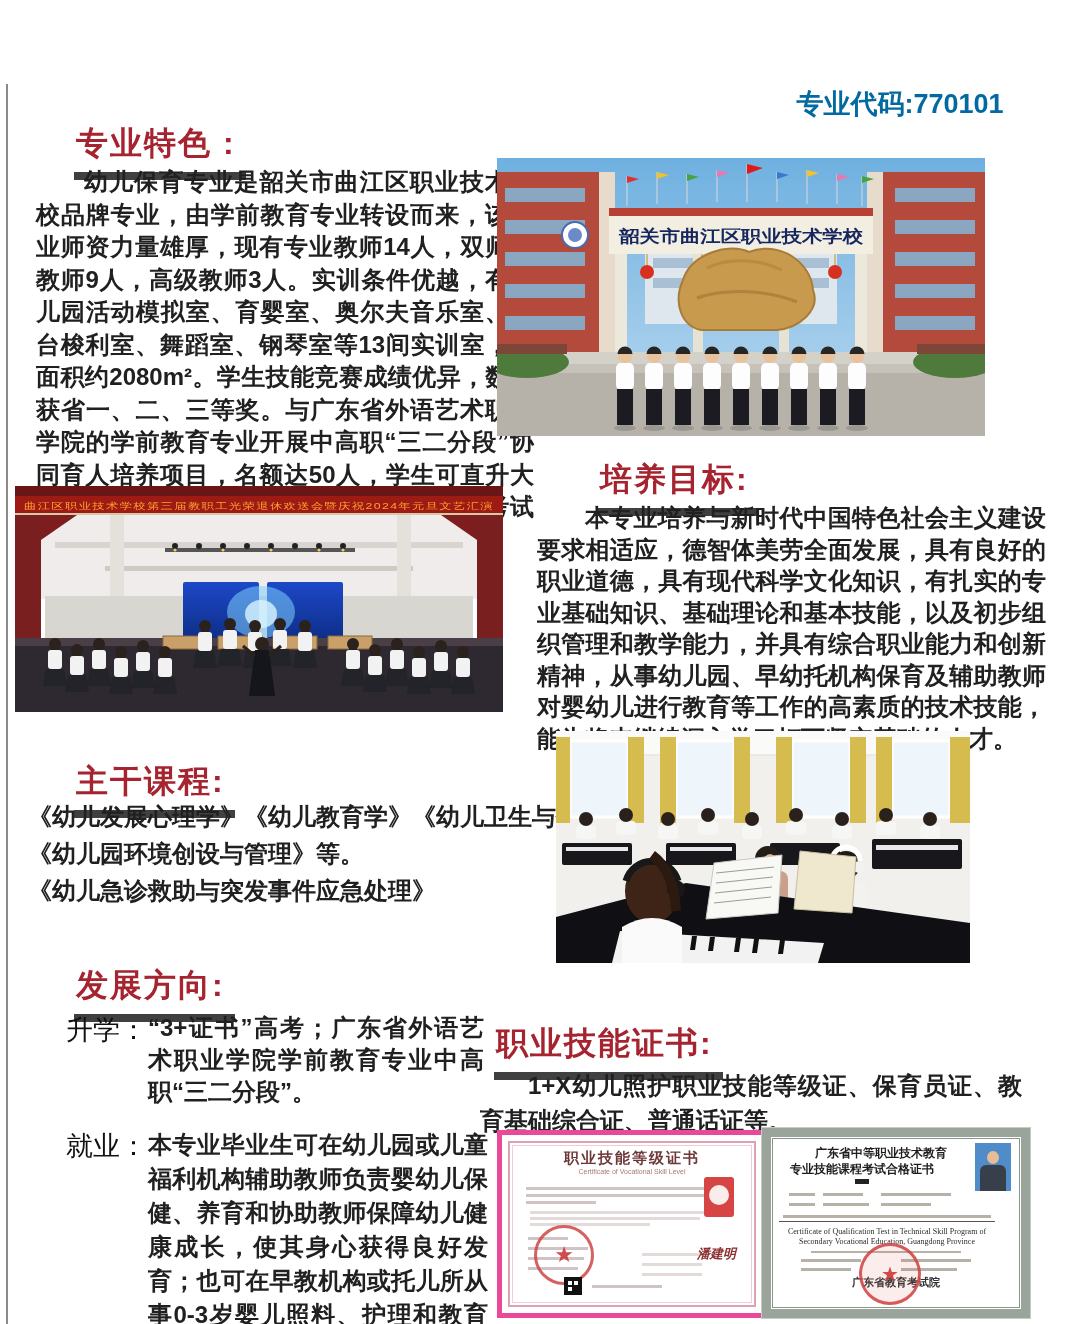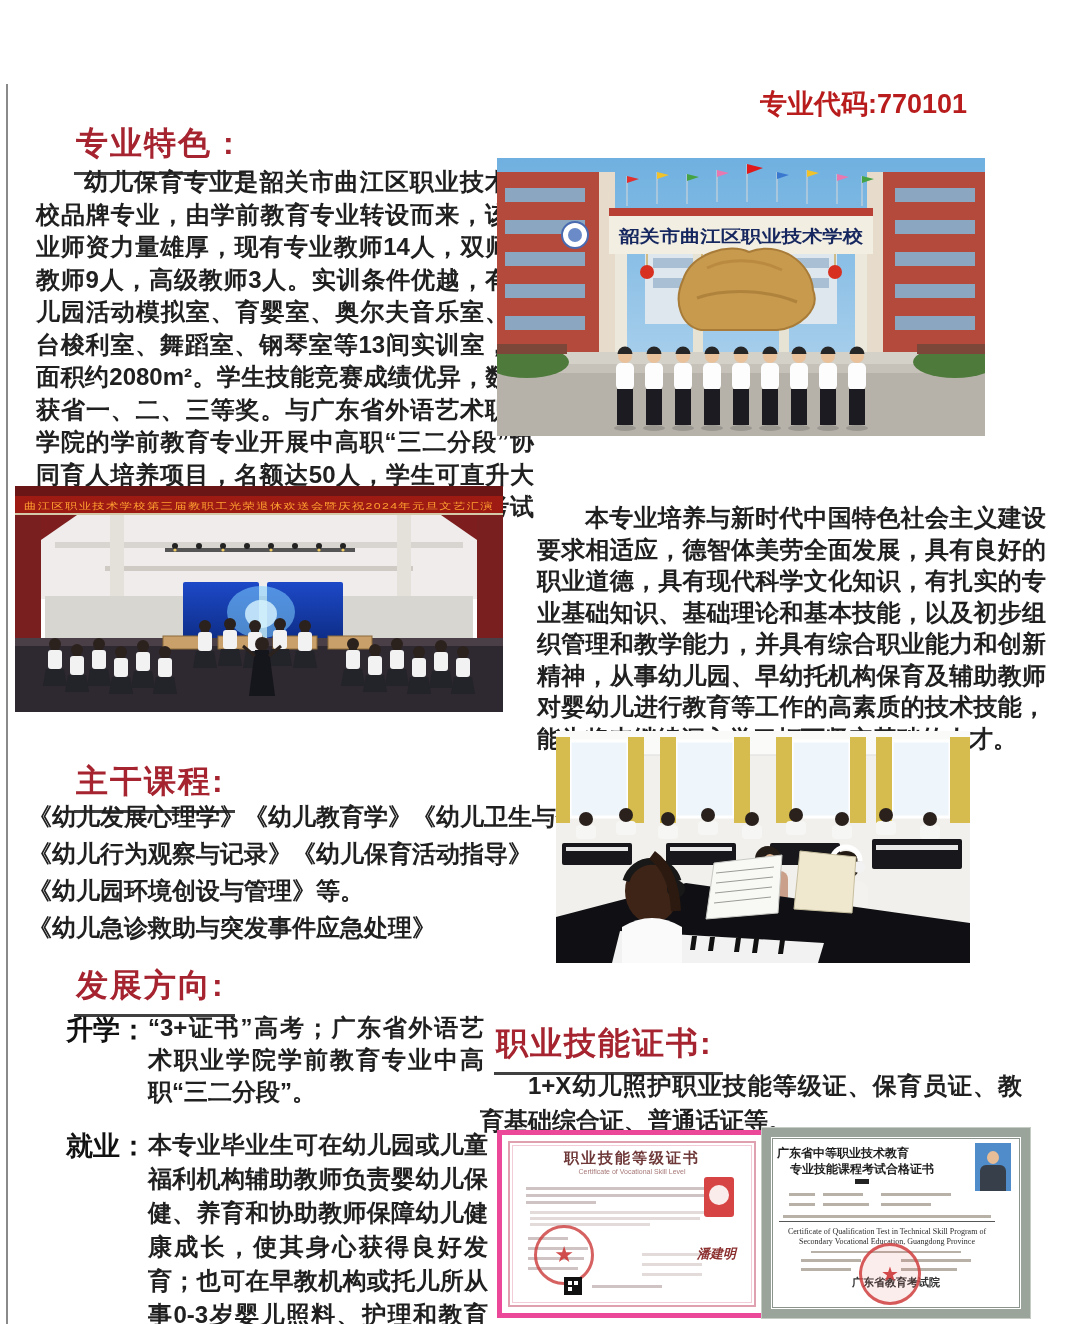--- a/index.html
+++ b/index.html
@@ -9,33 +9,33 @@
   .hdr{position:absolute;left:0;top:0;width:1080px;height:80px;}
   .hdr-layer{position:absolute;inset:0;}
   .hdr-peach{background:#f8d7a3;clip-path:polygon(524px 0,1080px 0,1080px 80px,584px 80px);}
   .stripe-orange{background:#f0911c;clip-path:polygon(468px 0,518px 0,578px 80px,528px 80px);}
   .stripe-red{background:#e8131d;clip-path:polygon(412px 0,462px 0,522px 80px,472px 80px);}
   .hdr-maroon{background:#9b2433;clip-path:polygon(0 0,406px 0,466px 80px,0 80px);}
   .hdr-cn{position:absolute;left:40px;top:14px;font-size:45px;font-weight:bold;color:#ffffff;letter-spacing:3px;z-index:3;}
   .hdr-div{position:absolute;left:250px;top:22px;width:3px;height:40px;background:#ffffff;z-index:3;}
   .hdr-en{position:absolute;left:264px;top:19px;color:#ffffff;font-size:21px;line-height:22px;z-index:3;}
   .hdr-program{position:absolute;right:68px;top:13px;font-size:47px;font-weight:bold;color:#8e1f2f;letter-spacing:4px;z-index:3;}
-  .code{position:absolute;left:760px;top:86px;width:280px;text-align:left;font-size:27px;font-weight:bold;color:#b91c1c;}
+  .code{position:absolute;left:760px;top:86px;width:280px;text-align:center;font-size:27px;font-weight:bold;color:#0369a1;}
   .left-rule{position:absolute;left:6px;top:84px;width:2px;height:1240px;background:#8a8a8a;}
   
   .h2{position:absolute;font-size:32px;font-weight:bold;color:#a5242f;letter-spacing:2px;
-      border-bottom:3px solid #404040;padding:0 10px 6px 2px;white-space:nowrap;}
+      border-bottom:8px solid #404040;padding:0 10px 6px 2px;white-space:nowrap;}
   
   .body{position:absolute;font-size:24px;font-weight:600;color:#202020;text-align:justify;}
   .p-features{left:36px;top:166px;width:498px;line-height:32.5px;text-indent:2em;}
   .p-goals{left:537px;top:502px;width:509px;line-height:31.5px;text-indent:2em;}
   .p-certs{left:480px;top:1068px;width:542px;line-height:35px;text-indent:2em;}
   .courses{position:absolute;left:28px;top:798px;width:532px;}
   .course-line{font-size:24px;font-weight:600;color:#202020;line-height:37px;white-space:nowrap;}
-  .dev-label{position:absolute;font-size:27px;font-weight:bold;color:#111;}
+  .dev-label{position:absolute;font-size:27px;font-weight:normal;color:#111;}
   .dev-text{position:absolute;font-size:24px;font-weight:600;color:#202020;text-align:justify;}
   .dev-sx{left:148px;top:1012px;width:336px;line-height:32px;}
   .dev-jy{left:148px;top:1128px;width:340px;line-height:34px;}
   
   .photo{position:absolute;overflow:hidden;}
   .photo svg{display:block;}
   
   .cert1{position:absolute;left:497px;top:1130px;width:260px;height:178px;background:#ffffff;
          border:5px solid #ec4899;}
   .cert1-frame{position:absolute;inset:6px;border:2px solid #dfa0b0;outline:1px solid #f2ccd6;outline-offset:-5px;}
@@ -47,21 +47,21 @@
   .cert1-emblem::after{content:"";position:absolute;left:5px;top:8px;width:20px;height:20px;border-radius:50%;background:#ffffff;opacity:.9;}
   .cert1-seal{position:absolute;left:32px;top:90px;width:54px;height:54px;border:3px solid rgba(204,58,58,.8);border-radius:50%;
               color:rgba(204,58,58,.9);font-size:22px;line-height:54px;text-align:center;}
   .cert1-sig{position:absolute;right:26px;top:110px;font-size:13px;font-style:italic;color:#8b2f2f;font-weight:bold;}
   .cert1-qr{position:absolute;left:62px;top:142px;width:18px;height:18px;background:#111;}
   .cert1-qr::after{content:"";position:absolute;left:4px;top:4px;width:4px;height:4px;background:#fff;box-shadow:6px 0 #fff,0 6px #fff;}
   
   .cert2{position:absolute;left:762px;top:1128px;width:250px;height:172px;background:#ffffff;
          border:9px solid #9aa49a;box-shadow:0 0 0 1px #c4ccc4;}
   .cert2-inner{position:absolute;inset:1px;border:1px solid #8a948a;}
-  .cert2-t1{position:absolute;left:6px;top:8px;width:170px;text-align:left;font-size:12px;font-weight:bold;color:#1d1d1d;}
+  .cert2-t1{position:absolute;left:6px;top:8px;width:170px;text-align:right;font-size:12px;font-weight:bold;color:#1d1d1d;}
   .cert2-t2{position:absolute;left:6px;top:24px;width:170px;text-align:center;font-size:12px;font-weight:bold;color:#1d1d1d;}
   .cert2-mark{position:absolute;left:84px;top:42px;width:14px;height:5px;background:#222;}
   .cert2-photo{position:absolute;right:10px;top:6px;width:36px;height:48px;background:#4f8cc9;overflow:hidden;}
   .cert2-photo .head{position:absolute;left:12px;top:8px;width:12px;height:13px;border-radius:50%;background:#e6bd96;}
   .cert2-photo .torso{position:absolute;left:5px;top:22px;width:26px;height:26px;border-radius:6px 6px 0 0;background:#37404a;}
   .cert2-divider{position:absolute;left:8px;top:84px;width:216px;height:1px;background:#555;}
   .cert2-en{position:absolute;left:4px;width:224px;text-align:center;font-family:"Liberation Serif","DejaVu Serif",serif;
             font-size:8px;color:#2a2a2a;}
   .cert2-seal{position:absolute;left:88px;top:106px;width:56px;height:56px;border:3px solid rgba(208,64,64,.85);border-radius:50%;
               background:rgba(230,80,80,.10);color:rgba(208,64,64,.95);font-size:20px;line-height:56px;text-align:center;z-index:2;}
@@ -180,20 +180,21 @@
         <use href="#tch" x="186" y="236"></use>
       <use href="#tch" x="215" y="236"></use>
         <use href="#tch" x="244" y="236"></use>
         <use href="#tch" x="273" y="236"></use>
       <use href="#tch" x="302" y="236"></use>
         <use href="#tch" x="331" y="236"></use>
         <use href="#tch" x="360" y="236"></use>
     </svg>
   </div>
 
+  <span class="h2" style="left:598px;top:458px;">培养目标:</span>
   <div class="body p-goals">本专业培养与新时代中国特色社会主义建设要求相适应，德智体美劳全面发展，具有良好的职业道德，具有现代科学文化知识，有扎实的专业基础知识、基础理论和基本技能，以及初步组织管理和教学能力，并具有综合职业能力和创新精神，从事幼儿园、早幼托机构保育及辅助教师对婴幼儿进行教育等工作的高素质的技术技能，能为将来继续深入学习打下坚实基础的人才。</div>
 
   <div class="photo" style="left:15px;top:486px;width:488px;height:226px;">
     <svg width="488" height="226" viewBox="0 0 488 226">
       <defs>
         <linearGradient id="scr1" x1="0" y1="0" x2="0" y2="1">
           <stop offset="0" stop-color="#1d49c8"></stop>
             <stop offset="1" stop-color="#0c2a80"></stop>
         </linearGradient>
         <g id="stu">
@@ -276,21 +277,20 @@
       <circle cx="247" cy="158" r="7" fill="#2b221e"></circle>
       <path d="M240,164 L254,164 L260,210 L234,210 Z" fill="#15151c"></path>
       <line x1="240" y1="170" x2="228" y2="160" stroke="#2b221e" stroke-width="3"></line>
       <line x1="254" y1="170" x2="266" y2="160" stroke="#2b221e" stroke-width="3"></line>
     </svg>
   </div>
 
   <span class="h2" style="left:74px;top:760px;">主干课程:</span>
   <div class="courses">
       <div class="course-line">《幼儿发展心理学》《幼儿教育学》《幼儿卫生与保育》</div>
-      <div class="course-line">《幼儿行为观察与记录》《幼儿保育活动指导》</div>
       <div class="course-line">《幼儿园环境创设与管理》等。</div>
       <div class="course-line">《幼儿急诊救助与突发事件应急处理》</div>
     </div>
 
   <div class="photo" style="left:556px;top:731px;width:414px;height:232px;">
     <svg width="414" height="232" viewBox="0 0 414 232">
       <rect x="0" y="0" width="414" height="232" fill="#f2f0ec"></rect>
       <rect x="0" y="0" width="414" height="24" fill="#fafaf8"></rect>
       <line x1="0" y1="24" x2="414" y2="24" stroke="#ddd"></line>
 

